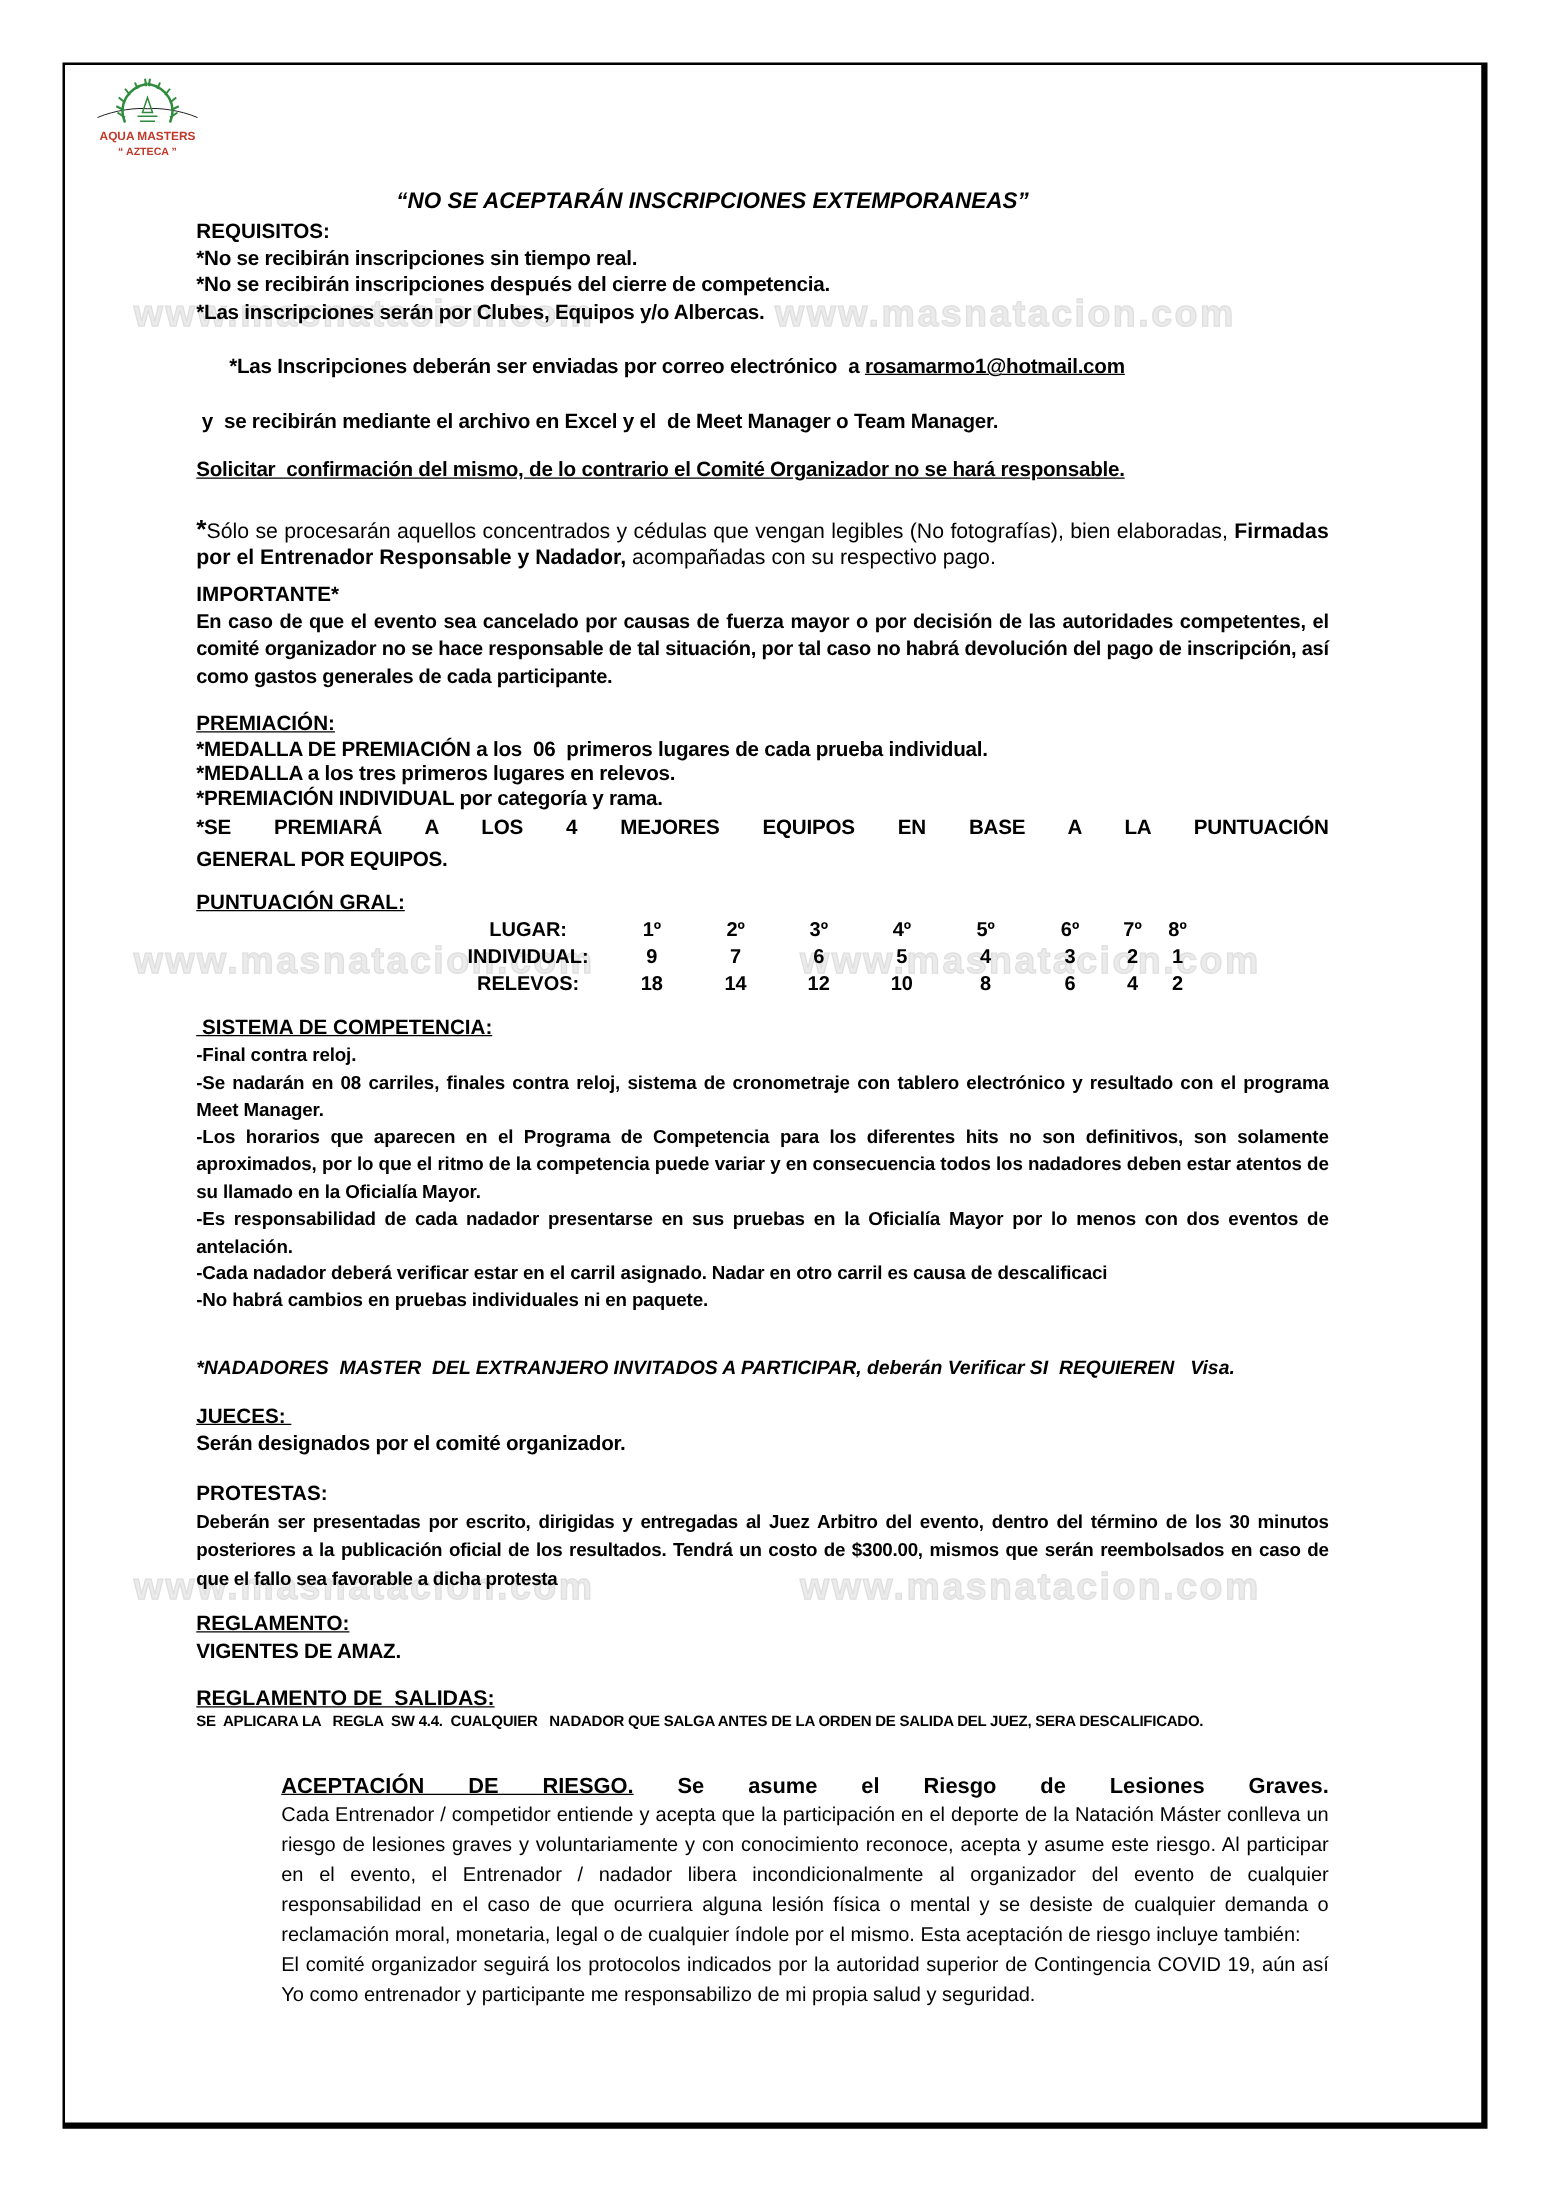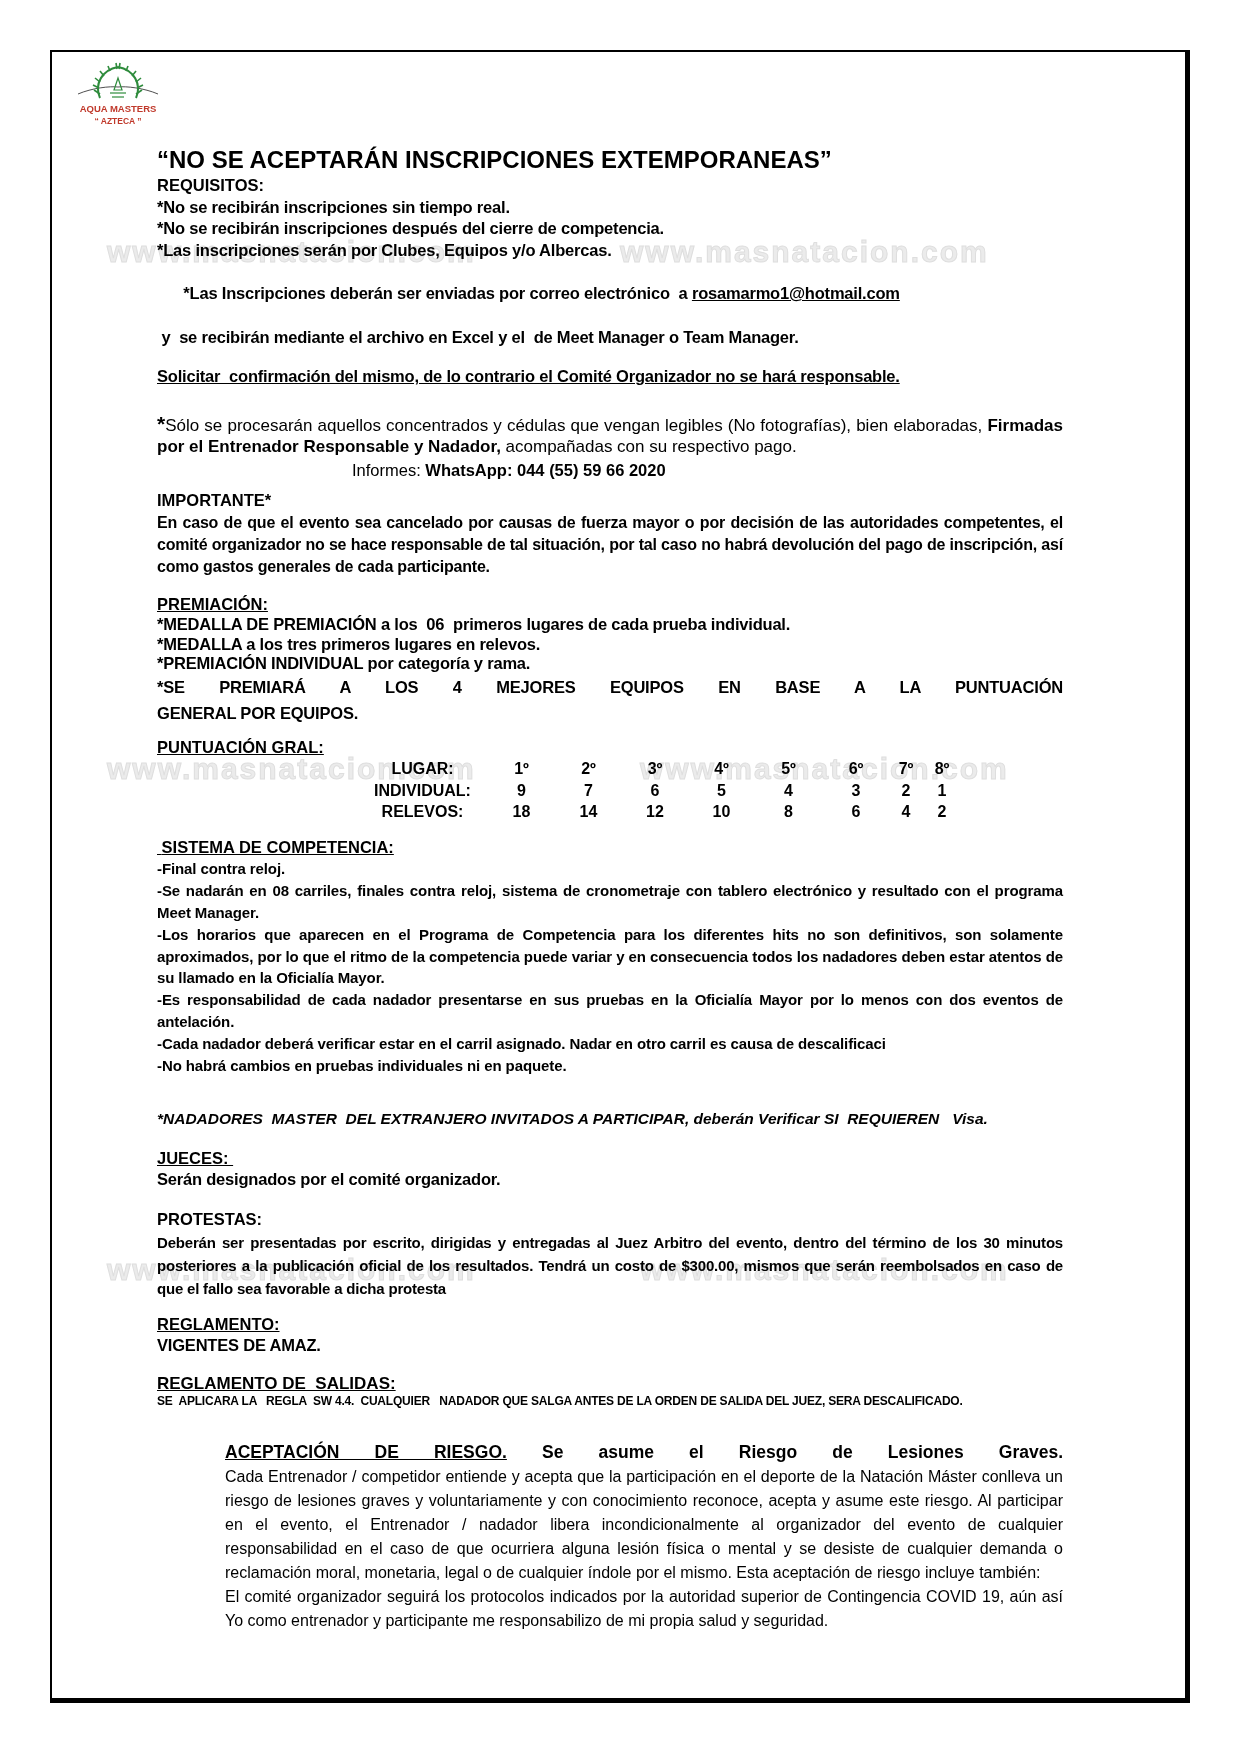--- a/index.html
+++ b/index.html
@@ -8,21 +8,21 @@
         background:#fff;border:2px solid #000;border-right-width:5px;border-bottom-width:5px;}
   .content{position:relative;box-sizing:border-box;width:100%;height:100%;
            padding:97px 122px 0 105px;}
   
   .logo{position:absolute;left:18px;top:8px;width:96px;height:80px;}
   
   .wm{position:absolute;font-size:30px;font-weight:bold;letter-spacing:2px;
       color:#ebebeb;-webkit-text-stroke:1px #dedede;white-space:nowrap;z-index:0;}
   .z{position:relative;z-index:1;}
   
-  .t-title{font-size:24px;font-weight:bold;line-height:22px;white-space:pre;}
+  .t-title{font-size:18px;font-weight:bold;line-height:22px;margin-left:160px;white-space:pre;font-style:italic;}
   .h{font-size:16.5px;font-weight:bold;line-height:21.5px;white-space:pre-wrap;}
   .u{text-decoration:underline;}
   .b{font-size:16.5px;font-weight:bold;line-height:21.7px;letter-spacing:-0.2px;white-space:pre-wrap;}
   .link{color:#000000;text-decoration:underline;font-weight:bold;cursor:pointer;}
   .solicitar{font-size:16.5px;font-weight:bold;line-height:21.5px;text-decoration:underline;
              letter-spacing:-0.2px;white-space:pre-wrap;}
   .para-reg{font-size:17px;line-height:21.5px;text-align:justify;}
   .star{font-size:21px;font-weight:bold;}
   .informes{font-size:16.5px;line-height:21.5px;margin-left:195px;}
   .para-bold{font-size:16px;font-weight:bold;line-height:22px;text-align:justify;letter-spacing:-0.2px;}
@@ -91,23 +91,20 @@
       <span>*Las Inscripciones deberán ser enviadas por correo electrónico  a </span><a class="link">rosamarmo1@hotmail.com</a>
     </div>
     <div class="b"> y  se recibirán mediante el archivo en Excel y el  de Meet Manager o Team Manager.</div>
 
     <div class="solicitar" style="margin-top:18px;">Solicitar  confirmación del mismo, de lo contrario el Comité Organizador no se hará responsable.</div>
 
     <div class="para-reg" style="margin-top:25px;">
       <span class="star">*</span><span>Sólo se procesarán aquellos concentrados y cédulas que vengan legibles (No fotografías), bien elaboradas, </span><b>Firmadas por el Entrenador Responsable y Nadador,</b><span> acompañadas con su respectivo pago.</span>
     </div>
 
-    <div class="informes" style="margin-top:2px;">
-      <span>Informes: </span><b>WhatsApp: 044 (55) 59 66 2020</b>
-    </div>
 
     <div class="h" style="margin-top:9px;">IMPORTANTE*</div>
     <div class="para-bold">En caso de que el evento sea cancelado por causas de fuerza mayor o por decisión de las autoridades competentes, el comité organizador no se hace responsable de tal situación, por tal caso no habrá devolución del pago de inscripción, así como gastos generales de cada participante.</div>
 
     <div class="h" style="margin-top:16px;"><span class="u">PREMIACIÓN:</span></div>
     <div class="prem">*MEDALLA DE PREMIACIÓN a los  06  primeros lugares de cada prueba individual.</div>
     <div class="prem">*MEDALLA a los tres primeros lugares en relevos.</div>
     <div class="prem">*PREMIACIÓN INDIVIDUAL por categoría y rama.</div>
     <div class="prem2 jlast">*SE PREMIARÁ A LOS 4 MEJORES EQUIPOS EN BASE A LA PUNTUACIÓN</div>
     <div class="prem2">GENERAL POR EQUIPOS.</div>

